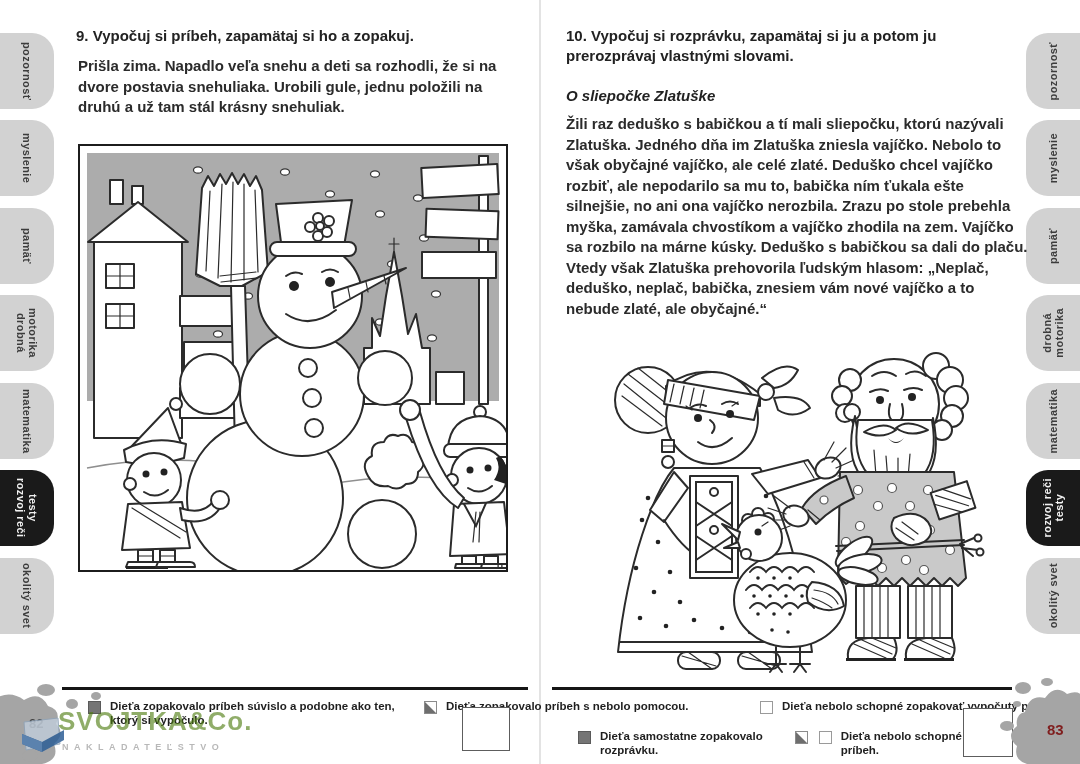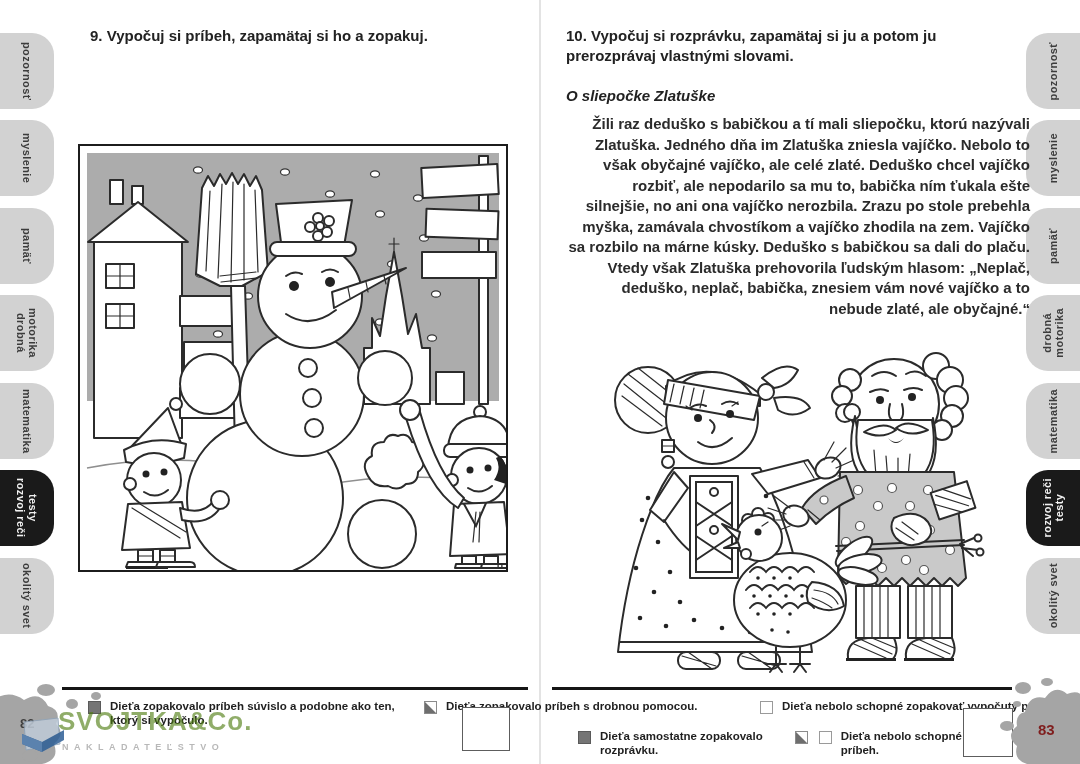--- a/index.html
+++ b/index.html
@@ -17,25 +17,25 @@
             letter-spacing:.4px;text-align:center;white-space:pre-line;}
   .tab.active .lbl{color:#f2f2f2;}
   .tab.left .lbl{writing-mode:vertical-lr;}
   .tab.right .lbl{writing-mode:vertical-rl;transform:rotate(180deg);}
   .t0{top:33px}.t1{top:120px}.t2{top:208px}.t3{top:295px}
   .t4{top:383px}.t5{top:470px}.t6{top:558px}
 
   
   .heading{position:absolute;font-weight:700;font-size:15px;line-height:20px;color:#222;}
   .bodytxt{position:absolute;font-weight:600;font-size:15px;line-height:20.5px;color:#2b2b2b;}
-  .lp-heading{left:90px;top:26px;width:445px;}
+  .lp-heading{left:76px;top:26px;width:445px;}
   .lp-story{left:78px;top:56px;width:448px;}
   .rp-heading{left:566px;top:26px;width:462px;}
   .rp-subheading{left:566px;top:86px;width:300px;font-style:italic;}
-  .rp-story{left:566px;top:114px;width:464px;text-align:right;}
+  .rp-story{left:566px;top:114px;width:464px;}
 
   
   .frame{position:absolute;left:78px;top:144px;width:430px;height:428px;
          border:2px solid #1c1c1c;background:#fff;box-sizing:border-box;}
   .rp-art{position:absolute;left:562px;top:320px;width:452px;height:368px;}
   .ln{fill:#ffffff;stroke:#2b2b2b;stroke-width:2;stroke-linejoin:round;stroke-linecap:round;}
   .lng{fill:#c9c9c9;stroke:#2b2b2b;stroke-width:2;stroke-linejoin:round;}
   .hl{fill:none;stroke:#2b2b2b;stroke-width:2;stroke-linecap:round;}
   .thin{fill:none;stroke:#2b2b2b;stroke-width:1.2;stroke-linecap:round;}
   .dk{fill:#222;stroke:none;}
@@ -53,21 +53,21 @@
   .cb{width:13px;height:13px;box-sizing:border-box;margin:1px 9px 0 0;flex:none;background:#fff;border:1px solid #9a9a9a;}
   .cb.filled{background:#757575;border-color:#5a5a5a;}
   .cb.half{background:linear-gradient(to top right,#6e6e6e 49.5%,#fdfdfd 50.5%);border-color:#8a8a8a;}
   .cb.empty{background:#fff;}
   .albl{font-size:11.5px;line-height:13.5px;font-weight:700;color:#1f1f1f;}
   .lp-assess .albl{width:312px;}
   .ansbox{position:absolute;border:1.5px solid #5d5d5d;background:#fff;}
   .lp-box{left:462px;top:707px;width:46px;height:42px;}
   .rp-box{left:963px;top:708px;width:48px;height:47px;}
 
-  .pagenum{position:absolute;font-weight:700;color:#3f3f3f;}
+  .pagenum{position:absolute;font-weight:700;color:#3f3f3f;margin-left:9px;}
   .lp-num{left:20px;top:716px;font-size:13px;}
   .rp-num{left:1038px;top:721px;font-size:15px;color:#7f1d1d;}
   .splat{position:absolute;}
 
   
   .wm-name{position:absolute;left:58px;top:706px;font-size:26px;font-weight:700;
            color:#4d7c0f;opacity:.62;letter-spacing:1px;}
   .wm-sub{position:absolute;left:62px;top:742px;font-size:9px;font-weight:700;
           color:#a7a7a7;opacity:.8;letter-spacing:5.5px;}
   .wm-logo{position:absolute;left:20px;top:712px;opacity:.85;}
@@ -120,20 +120,21 @@
     </div>
   <div class="tab right t5 active">
       <span class="lbl">rozvoj reči
 testy</span>
     </div>
   <div class="tab right t6 normal">
       <span class="lbl">okolitý svet</span>
     </div>
 
   <div class="heading lp-heading">9. Vypočuj si príbeh, zapamätaj si ho a zopakuj.</div>
+  <div class="bodytxt lp-story">Prišla zima. Napadlo veľa snehu a deti sa rozhodli, že si na dvore postavia snehuliaka. Urobili gule, jednu položili na druhú a už tam stál krásny snehuliak.</div>
 
   <div class="frame">
     <svg width="426" height="424" viewBox="0 0 426 424">
       <rect x="7" y="7" width="412" height="248" fill="#acacac"></rect>
 
       <g>
         <ellipse class="sf" cx="118" cy="24" rx="4.5" ry="3.2"></ellipse>
           <ellipse class="sf" cx="160" cy="46" rx="4.5" ry="3.2"></ellipse>
         <ellipse class="sf" cx="205" cy="26" rx="4.5" ry="3.2"></ellipse>
           <ellipse class="sf" cx="250" cy="48" rx="4.5" ry="3.2"></ellipse>
@@ -276,21 +277,21 @@
 
   <div class="rule lp-rule"></div>
 
   <div class="assess lp-assess">
     <div class="arow">
       <span class="cb filled"></span>
       <span class="albl">Dieťa zopakovalo príbeh súvislo a podobne ako ten, ktorý si vypočulo.</span>
     </div>
     <div class="arow">
       <span class="cb half"></span>
-      <span class="albl">Dieťa zopakovalo príbeh s drobnou pomocou.</span>
+      <span class="albl">Dieťa zopakovalo príbeh s nebolo pomocou.</span>
     </div>
     <div class="arow">
       <span class="cb empty"></span>
       <span class="albl">Dieťa nebolo schopné zopakovať vypočutý príbeh.</span>
     </div>
   </div>
 
   <div class="ansbox lp-box"></div>
 
   <svg class="splat" style="left:0;top:682px" width="130" height="82">

